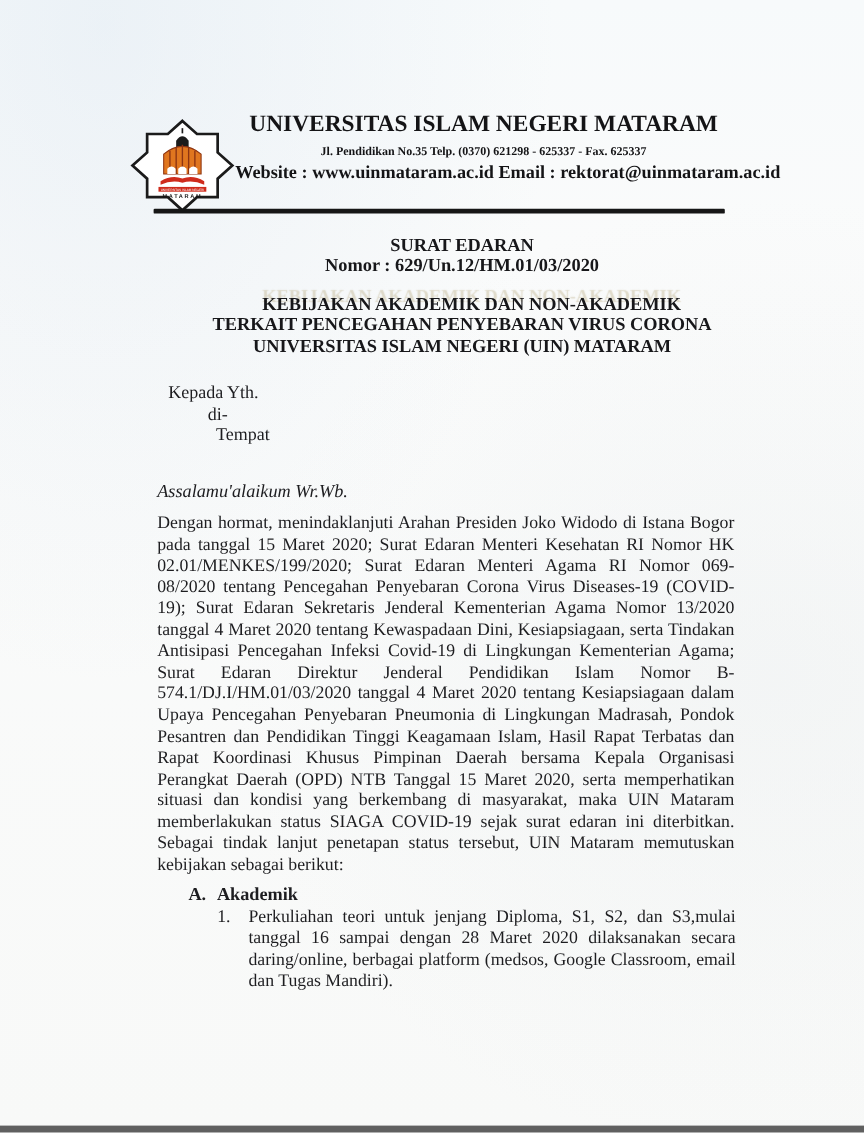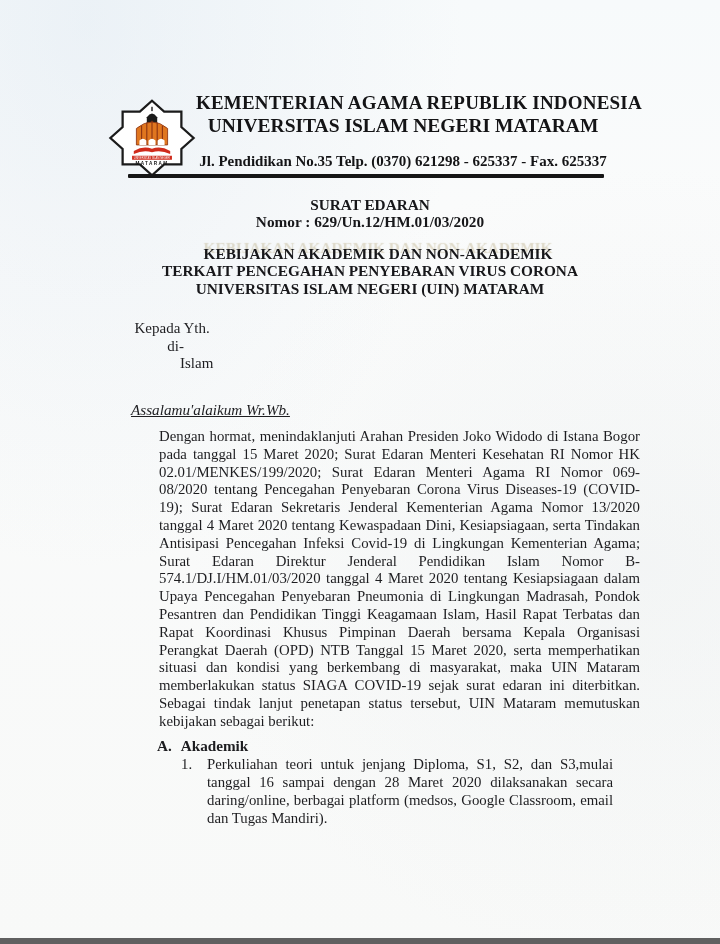--- a/index.html
+++ b/index.html
@@ -9,36 +9,36 @@
     font-family:"Liberation Serif","DejaVu Serif",serif;
     background:
       radial-gradient(ellipse at 12% 2%, rgba(208,222,236,.30), transparent 42%),
       radial-gradient(ellipse at 90% 60%, rgba(225,230,232,.25), transparent 50%),
       linear-gradient(180deg,#f7fafb 0%,#fafbfb 22%,#f8f9f8 100%);
   }
   
   .hdr-text{position:absolute;left:196px;top:92px;width:414px;text-align:center;font-weight:bold;color:#141416;}
   .hdr-l1{font-size:19px;line-height:22px;letter-spacing:.2px;white-space:nowrap;}
   .hdr-l2{font-size:19.5px;line-height:23px;white-space:nowrap;}
-  .hdr-l3{font-size:15px;line-height:17px;margin-top:16px;white-space:nowrap;}
+  .hdr-l3{font-size:10px;line-height:17px;margin-top:3px;white-space:nowrap;}
   .hdr-l4{font-size:15.2px;line-height:17px;white-space:nowrap;}
   .logo{position:absolute;left:104px;top:99px;width:96px;height:78px;}
   .divider{position:absolute;left:128px;top:174px;width:476px;height:4px;background:#161616;border-radius:1px;}
   
-  .title-block{position:absolute;left:130px;top:196px;width:480px;text-align:center;font-weight:bold;font-size:15.3px;line-height:17.4px;color:#17171a;}
+  .title-block{position:absolute;left:145px;top:196px;width:480px;text-align:center;font-weight:bold;font-size:15.3px;line-height:17.4px;color:#17171a;}
   .title-gap{height:14px;}
   .ghost{text-shadow:0 -6px 1px rgba(168,148,96,.32);margin-left:16px;}
   
   .recipient{position:absolute;left:131px;top:320px;font-size:15px;line-height:17.6px;text-align:center;}
   .recipient .name{font-weight:bold;}
   .recipient .di{margin-left:7px;}
   .recipient .place{margin-left:49px;}
   
-  .greeting{position:absolute;left:131px;top:401px;font-size:15.2px;font-style:italic;text-decoration:underline;}
-  .para{position:absolute;left:131px;top:428px;width:481px;text-align:justify;font-size:14.8px;line-height:17.8px;margin-left:28px;}
+  .greeting{position:absolute;left:131px;top:401px;font-size:15.2px;font-style:italic;}
+  .para{position:absolute;left:131px;top:428px;width:481px;text-align:justify;font-size:14.8px;line-height:17.8px;}
   .section-a{position:absolute;left:157px;top:737px;font-weight:bold;font-size:15.2px;}
   .section-a .sa-title{margin-left:9px;}
   .item{position:absolute;left:181px;top:756px;width:432px;display:flex;font-size:14.8px;line-height:17.9px;}
   .item .num{width:26px;flex:0 0 26px;}
   .item .itxt{flex:1;text-align:justify;}
   .em{}
   
   .bottom-bar{position:absolute;left:0;bottom:0;width:720px;height:6px;background:#606060;}
 </style>
 </head>
@@ -65,40 +65,40 @@
         <path d="M56.5,53 L56.5,48 Q60.5,43.5 64.5,48 L64.5,53 Z"></path>
       </g>
       <path d="M29,60 Q40,53.5 50,57.5 Q60,53.5 71,60 L71,63.5 Q60,58.5 50,61.5 Q40,58.5 29,63.5 Z" fill="#cf2b1c"></path>
       <rect x="27" y="65.5" width="46" height="4.6" fill="#cf2b1c"></rect>
       <text x="50" y="69" text-anchor="middle" font-size="3" fill="#ffffff" font-family="Liberation Sans, sans-serif">UNIVERSITAS ISLAM NEGERI</text>
       <text x="50" y="76.5" text-anchor="middle" font-size="5.4" font-weight="bold" letter-spacing="1.6" fill="#141414" font-family="Liberation Sans, sans-serif">MATARAM</text>
     </svg>
   </div>
 
   <div class="hdr-text">
-    <div class="hdr-l1">KEMENTERIAN AGAMA REPUBLIK INDONESIA</div>
     <div class="hdr-l2">UNIVERSITAS ISLAM NEGERI MATARAM</div>
     <div class="hdr-l3">Jl. Pendidikan No.35 Telp. (0370) 621298 - 625337 - Fax. 625337</div>
+    <div class="hdr-l4">Website : www.uinmataram.ac.id Email : rektorat@uinmataram.ac.id</div>
   </div>
 
   <div class="divider"></div>
 
   <div class="title-block">
     <div>SURAT EDARAN</div>
     <div>Nomor : 629/Un.12/HM.01/03/2020</div>
     <div class="title-gap"></div>
     <div class="ghost">KEBIJAKAN AKADEMIK DAN NON-AKADEMIK</div>
     <div>TERKAIT PENCEGAHAN PENYEBARAN VIRUS CORONA</div>
     <div>UNIVERSITAS ISLAM NEGERI (UIN) MATARAM</div>
   </div>
 
   <div class="recipient">
     <div>Kepada Yth.</div>
     <div class="di">di-</div>
-    <div class="place">Islam</div>
+    <div class="place">Tempat</div>
   </div>
 
   <div class="greeting">Assalamu'alaikum Wr.Wb.</div>
 
   <div class="para">Dengan hormat, menindaklanjuti Arahan Presiden Joko Widodo di Istana Bogor pada tanggal 15 Maret 2020; Surat Edaran Menteri Kesehatan RI Nomor HK 02.01/MENKES/199/2020; Surat Edaran Menteri Agama RI Nomor 069-08/2020 tentang Pencegahan Penyebaran Corona Virus Diseases-19 (COVID-19); Surat Edaran Sekretaris Jenderal Kementerian Agama Nomor 13/2020 tanggal 4 Maret 2020 tentang Kewaspadaan Dini, Kesiapsiagaan, serta Tindakan Antisipasi Pencegahan Infeksi Covid-19 di Lingkungan Kementerian Agama; Surat Edaran Direktur Jenderal Pendidikan Islam Nomor B-574.1/DJ.I/HM.01/03/2020 tanggal 4 Maret 2020 tentang Kesiapsiagaan dalam Upaya Pencegahan Penyebaran Pneumonia di Lingkungan Madrasah, Pondok Pesantren dan Pendidikan Tinggi Keagamaan Islam, Hasil Rapat Terbatas dan Rapat Koordinasi Khusus Pimpinan Daerah bersama Kepala Organisasi Perangkat Daerah (OPD) NTB Tanggal 15 Maret 2020, serta memperhatikan situasi dan kondisi yang berkembang di masyarakat, maka UIN Mataram memberlakukan status SIAGA COVID-19 sejak surat edaran ini diterbitkan. Sebagai tindak lanjut penetapan status tersebut, UIN Mataram memutuskan kebijakan sebagai berikut:</div>
 
   <div class="section-a">
     <span>A.</span><span class="sa-title">Akademik</span>
   </div>
 

